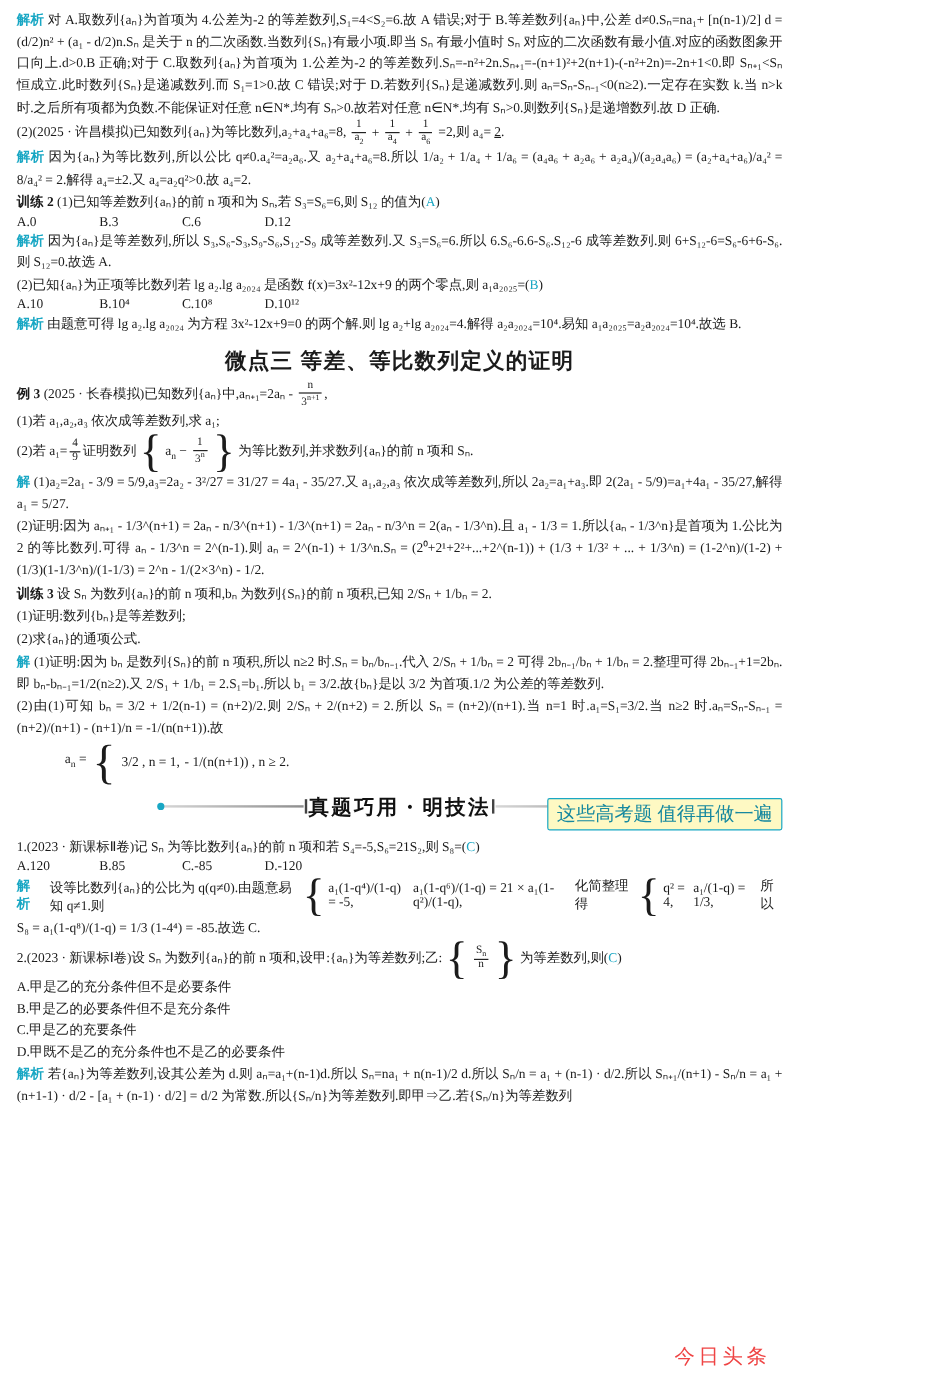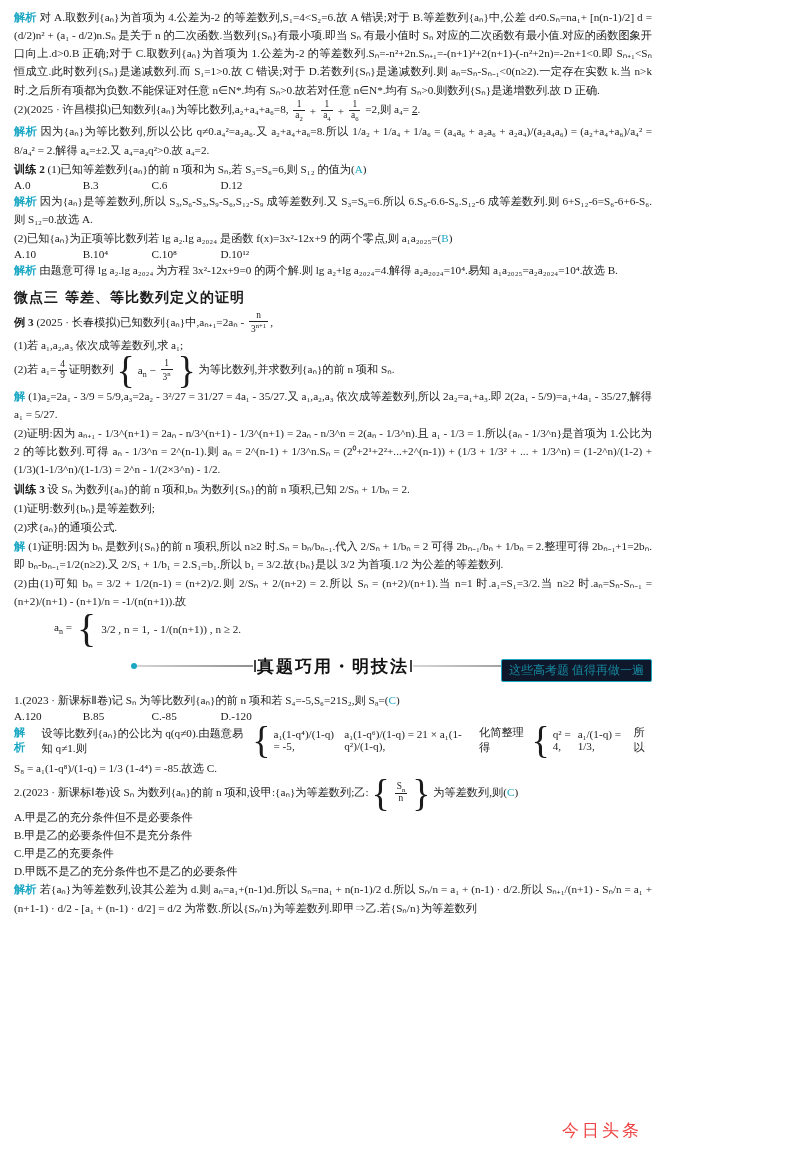--- a/index.html
+++ b/index.html
@@ -20,21 +20,21 @@
   .para.tight{ line-height:1.5; }
   .ans{ color:#19a7c4; font-weight:bold; margin-right:3px; }
   .lbl{ font-weight:bold;font-family:Liberation Serif, serif; }
   .under{ text-decoration:underline; }
   .opts{ margin:1px 0 1px 0; }
   .opts span{ display:inline-block; min-width:66px; }
   .cir{ color:#19a7c4; }
 
   
   .sec-title{
-    text-align:left; font-size:14px; font-weight:bold;
+    text-align:center; font-size:18px; font-weight:bold;
     margin:10px 0 4px 0; letter-spacing:1px;
   }
   .sec-title .num{ margin-right:6px; }
 
   
   .banner{
     margin:10px 0 6px 0;
     position:relative;
     height:30px;
   }
@@ -54,22 +54,22 @@
   .bar:before{
     content:""; position:absolute; top:-2px; width:6px;height:6px;border-radius:50%;
     background:#19a7c4;
   }
   .bar.left:before{ left:-2px; }
   .bar.right:before{ right:-2px; }
   .tick{ width:2px;height:12px;background:#444; }
   .banner-note{
     position:absolute; right:0; top:4px;
     border:1px solid #19a7c4; color:#16889f;
-    font-size:12px; padding:2px 7px; border-radius:2px;
-    background:#0f172a;
+    font-size:16px; padding:2px 7px; border-radius:2px;
+    background:#fef9c3;
   }
 
   
   .frac{ display:inline-block; vertical-align:middle; text-align:center; margin:0 2px; line-height:1.05; }
   .frac .n{ display:block; border-bottom:1px solid #222; padding:0 2px; font-size:9.4px;}
   .frac .d{ display:block; padding:0 2px; font-size:9.4px;}
   sub,sup{ font-size:71%; }
   .brace{
     font-size:46px; line-height:0.8; font-family:"Liberation Serif",serif;
   }

